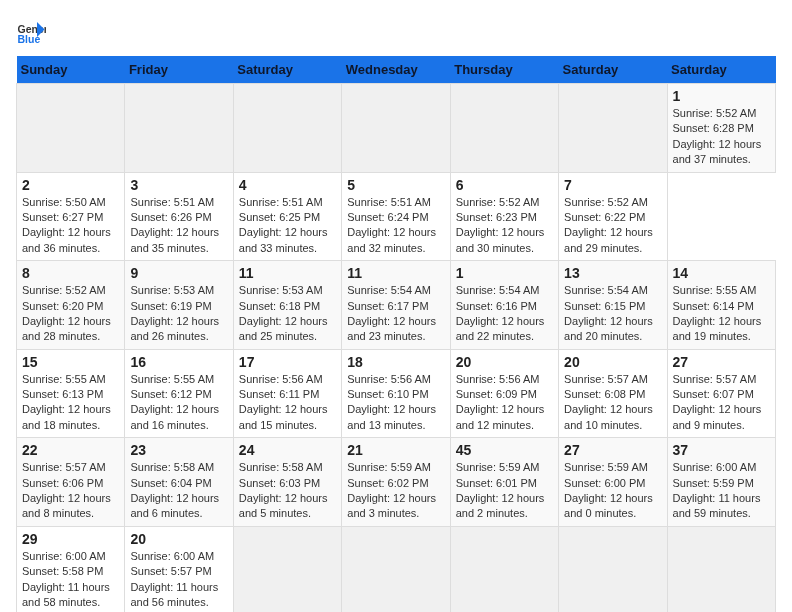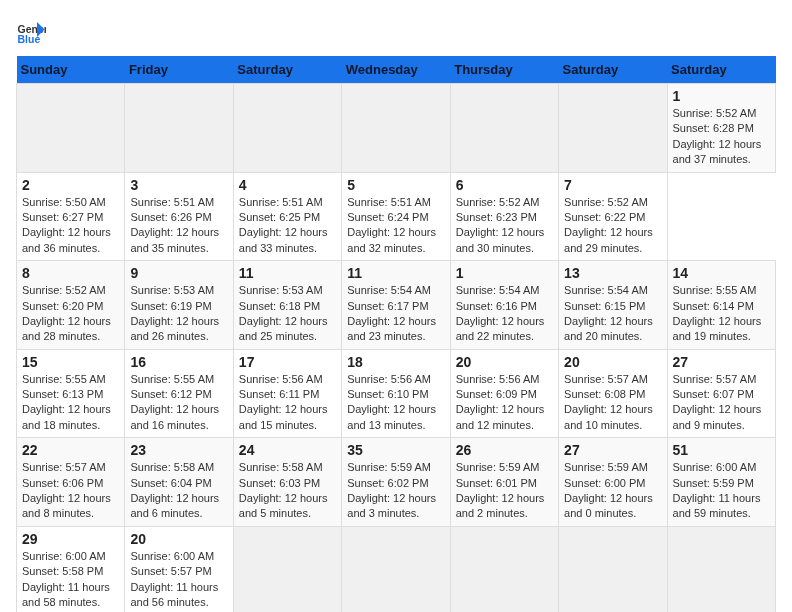--- a/index.html
+++ b/index.html
@@ -206,33 +206,33 @@
       </td>
         <td>
         <span class="day-num">23</span>
         <div class="day-info">Sunrise: 5:58 AM<br>Sunset: 6:04 PM<br>Daylight: 12 hours<br>and 6 minutes.</div>
       </td>
         <td>
         <span class="day-num">24</span>
         <div class="day-info">Sunrise: 5:58 AM<br>Sunset: 6:03 PM<br>Daylight: 12 hours<br>and 5 minutes.</div>
       </td>
         <td>
-        <span class="day-num">35</span>
+        <span class="day-num">21</span>
         <div class="day-info">Sunrise: 5:59 AM<br>Sunset: 6:02 PM<br>Daylight: 12 hours<br>and 3 minutes.</div>
       </td>
         <td>
-        <span class="day-num">26</span>
+        <span class="day-num">45</span>
         <div class="day-info">Sunrise: 5:59 AM<br>Sunset: 6:01 PM<br>Daylight: 12 hours<br>and 2 minutes.</div>
       </td>
         <td>
         <span class="day-num">27</span>
         <div class="day-info">Sunrise: 5:59 AM<br>Sunset: 6:00 PM<br>Daylight: 12 hours<br>and 0 minutes.</div>
       </td>
         <td>
-        <span class="day-num">51</span>
+        <span class="day-num">37</span>
         <div class="day-info">Sunrise: 6:00 AM<br>Sunset: 5:59 PM<br>Daylight: 11 hours<br>and 59 minutes.</div>
       </td>
       </tr>
       <tr>
         <td>
         <span class="day-num">29</span>
         <div class="day-info">Sunrise: 6:00 AM<br>Sunset: 5:58 PM<br>Daylight: 11 hours<br>and 58 minutes.</div>
       </td>
         <td>
         <span class="day-num">20</span>

